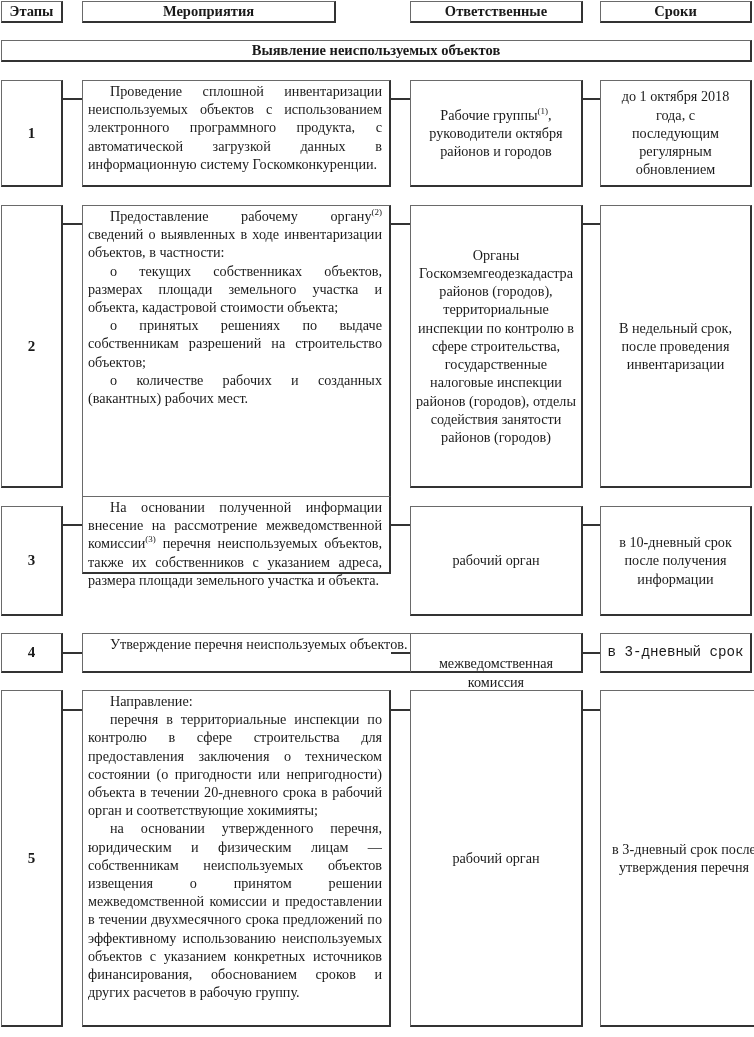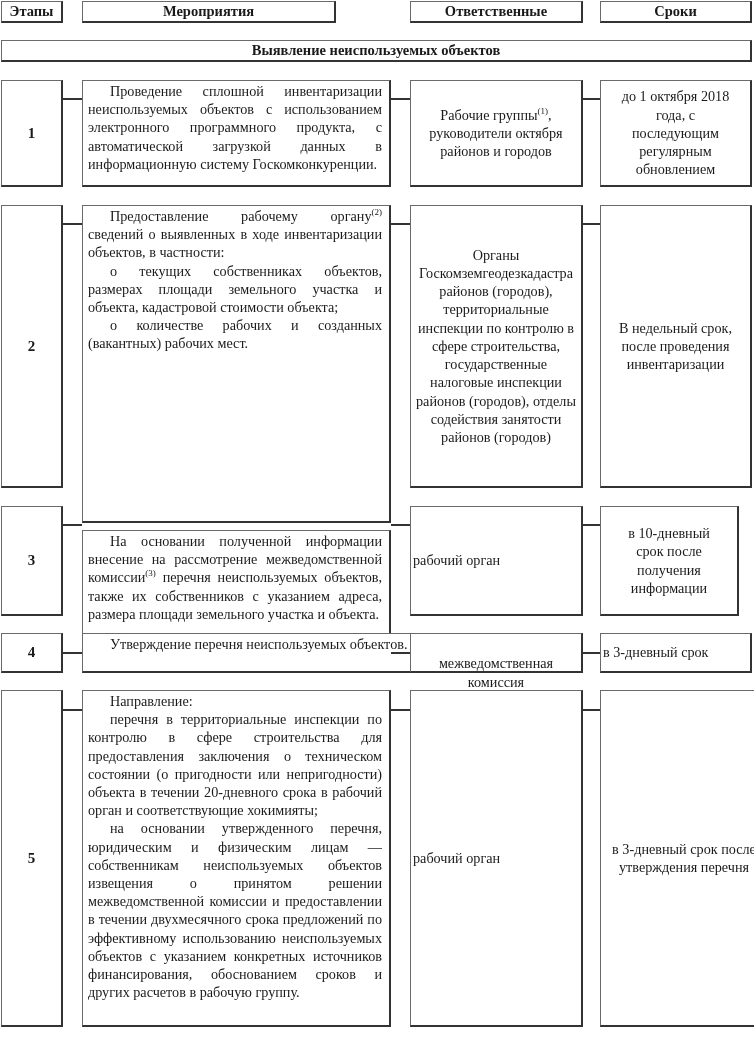--- a/index.html
+++ b/index.html
@@ -3,21 +3,21 @@
 <meta charset="utf-8">
 <style>
   html, body { margin:0; padding:0; background:#ffffff; }
   body { width:754px; height:1037px; position:relative; overflow:hidden;
          font-family:"Liberation Serif", "DejaVu Serif", serif; color:#1a1a1a; }
   .box { position:absolute; box-sizing:border-box; background:#fff;
          border-top:1px solid #6a6a6a; border-left:1px solid #6a6a6a;
          border-right:2px solid #333; border-bottom:2px solid #333; }
   .hdr { font-weight:bold; font-size:14.5px; display:flex; align-items:center; justify-content:center; }
   .stage { font-weight:bold; font-size:15px; display:flex; align-items:center; justify-content:center; }
-  .center { font-size:14.2px; line-height:18.2px; display:flex; align-items:center; text-align:center; padding:0 2px; }
+  .center { font-size:14.2px; line-height:18.2px; display:flex; align-items:center; justify-content:center; text-align:center; padding:0 2px; }
   .act { font-size:14.2px; line-height:18.2px; text-align:justify; padding:1px 7px 0 5px; }
   .act p { margin:0; text-indent:22px; text-align:justify; text-align-last:left; }
   .act p.just { text-align-last:justify; }
   sup { font-size:9px; line-height:0; vertical-align:6px; }
   .conn { position:absolute; height:0; border-top:2px solid #333; }
 </style>
 </head>
 <body>
 
 <div class="box hdr" style="left:1px;top:1px;width:62px;height:22px;">
@@ -53,60 +53,61 @@
     <span style="padding:0 12px;">до 1 октября 2018 года, с последующим регулярным обновлением</span>
   </div>
 
 <div class="box stage" style="left:1px;top:205px;width:62px;height:283px;">
     <span>2</span>
   </div>
 <div class="conn" style="left:63px;top:223px;width:19px;"></div>
 <div class="box act" style="left:82px;top:205px;width:309px;height:318px;">
   <p><span>Предоставление рабочему органу</span><sup>(2)</sup><span> сведений о выявленных в ходе инвентаризации объектов, в частности:</span></p>
   <p>о текущих собственниках объектов, размерах площади земельного участка и объекта, кадастровой стоимости объекта;</p>
+  <p>о принятых решениях по выдаче собственникам разрешений на строительство объектов;</p>
   <p>о количестве рабочих и созданных (вакантных) рабочих мест.</p>
 </div>
 <div class="conn" style="left:391px;top:223px;width:19px;"></div>
 <div class="box center" style="left:410px;top:205px;width:173px;height:283px;">
   <span>Органы Госкомземгеодезкадастра районов (городов), территориальные инспекции по контролю в сфере строительства, государственные налоговые инспекции районов (городов), отделы содействия занятости районов (городов)</span>
 </div>
 <div class="conn" style="left:583px;top:223px;width:17px;"></div>
 <div class="box center" style="left:600px;top:205px;width:152px;height:283px;">
     <span style="padding:0 10px;">В недельный срок, после проведения инвентаризации</span>
   </div>
 
 <div class="box stage" style="left:1px;top:506px;width:62px;height:110px;">
     <span>3</span>
   </div>
 <div class="conn" style="left:63px;top:524px;width:19px;"></div>
-<div class="box act" style="left:82px;top:530px;width:309px;height:120px;">
+<div class="box act" style="left:82px;top:496px;width:309px;height:78px;">
   <p><span>На основании полученной информации внесение на рассмотрение межведомственной комиссии</span><sup>(3)</sup><span> перечня неиспользуемых объектов, также их собственников с указанием адреса, размера площади земельного участка и объекта.</span></p>
 </div>
 <div class="conn" style="left:391px;top:524px;width:19px;"></div>
 <div class="box center" style="left:410px;top:506px;width:173px;height:110px;">
     <span>рабочий орган</span>
   </div>
 <div class="conn" style="left:583px;top:524px;width:17px;"></div>
-<div class="box center" style="left:600px;top:506px;width:139px;height:110px;">
+<div class="box center" style="left:600px;top:506px;width:152px;height:110px;">
     <span style="padding:0 10px;">в 10-дневный срок после получения информации</span>
   </div>
 
 <div class="box stage" style="left:1px;top:633px;width:62px;height:40px;">
     <span>4</span>
   </div>
 <div class="conn" style="left:63px;top:652px;width:19px;"></div>
 <div class="box act" style="left:82px;top:633px;width:353px;height:40px;">
   <p>Утверждение перечня неиспользуемых объектов.</p>
 </div>
 <div class="conn" style="left:391px;top:652px;width:19px;"></div>
 <div class="box center" style="left:410px;top:633px;width:173px;height:40px;">
     <span style="padding:0 18px;margin-top:40px;">межведомственная комиссия</span>
   </div>
 <div class="conn" style="left:583px;top:652px;width:17px;"></div>
-<div class="box center" style="left:600px;top:633px;width:152px;height:40px;">
+<div class="box center" style="left:600px;top:633px;width:152px;height:40px;font-family:Liberation Mono, monospace;">
     <span>в 3-дневный срок</span>
   </div>
 
 <div class="box stage" style="left:1px;top:690px;width:62px;height:337px;">
     <span>5</span>
   </div>
 <div class="conn" style="left:63px;top:709px;width:19px;"></div>
 <div class="box act" style="left:82px;top:690px;width:309px;height:337px;">
   <p>Направление:</p>
   <p>перечня в территориальные инспекции по контролю в сфере строительства для предоставления заключения о техническом состоянии (о пригодности или непригодности) объекта в течении 20-дневного срока в рабочий орган и соответствующие хокимияты;</p>

